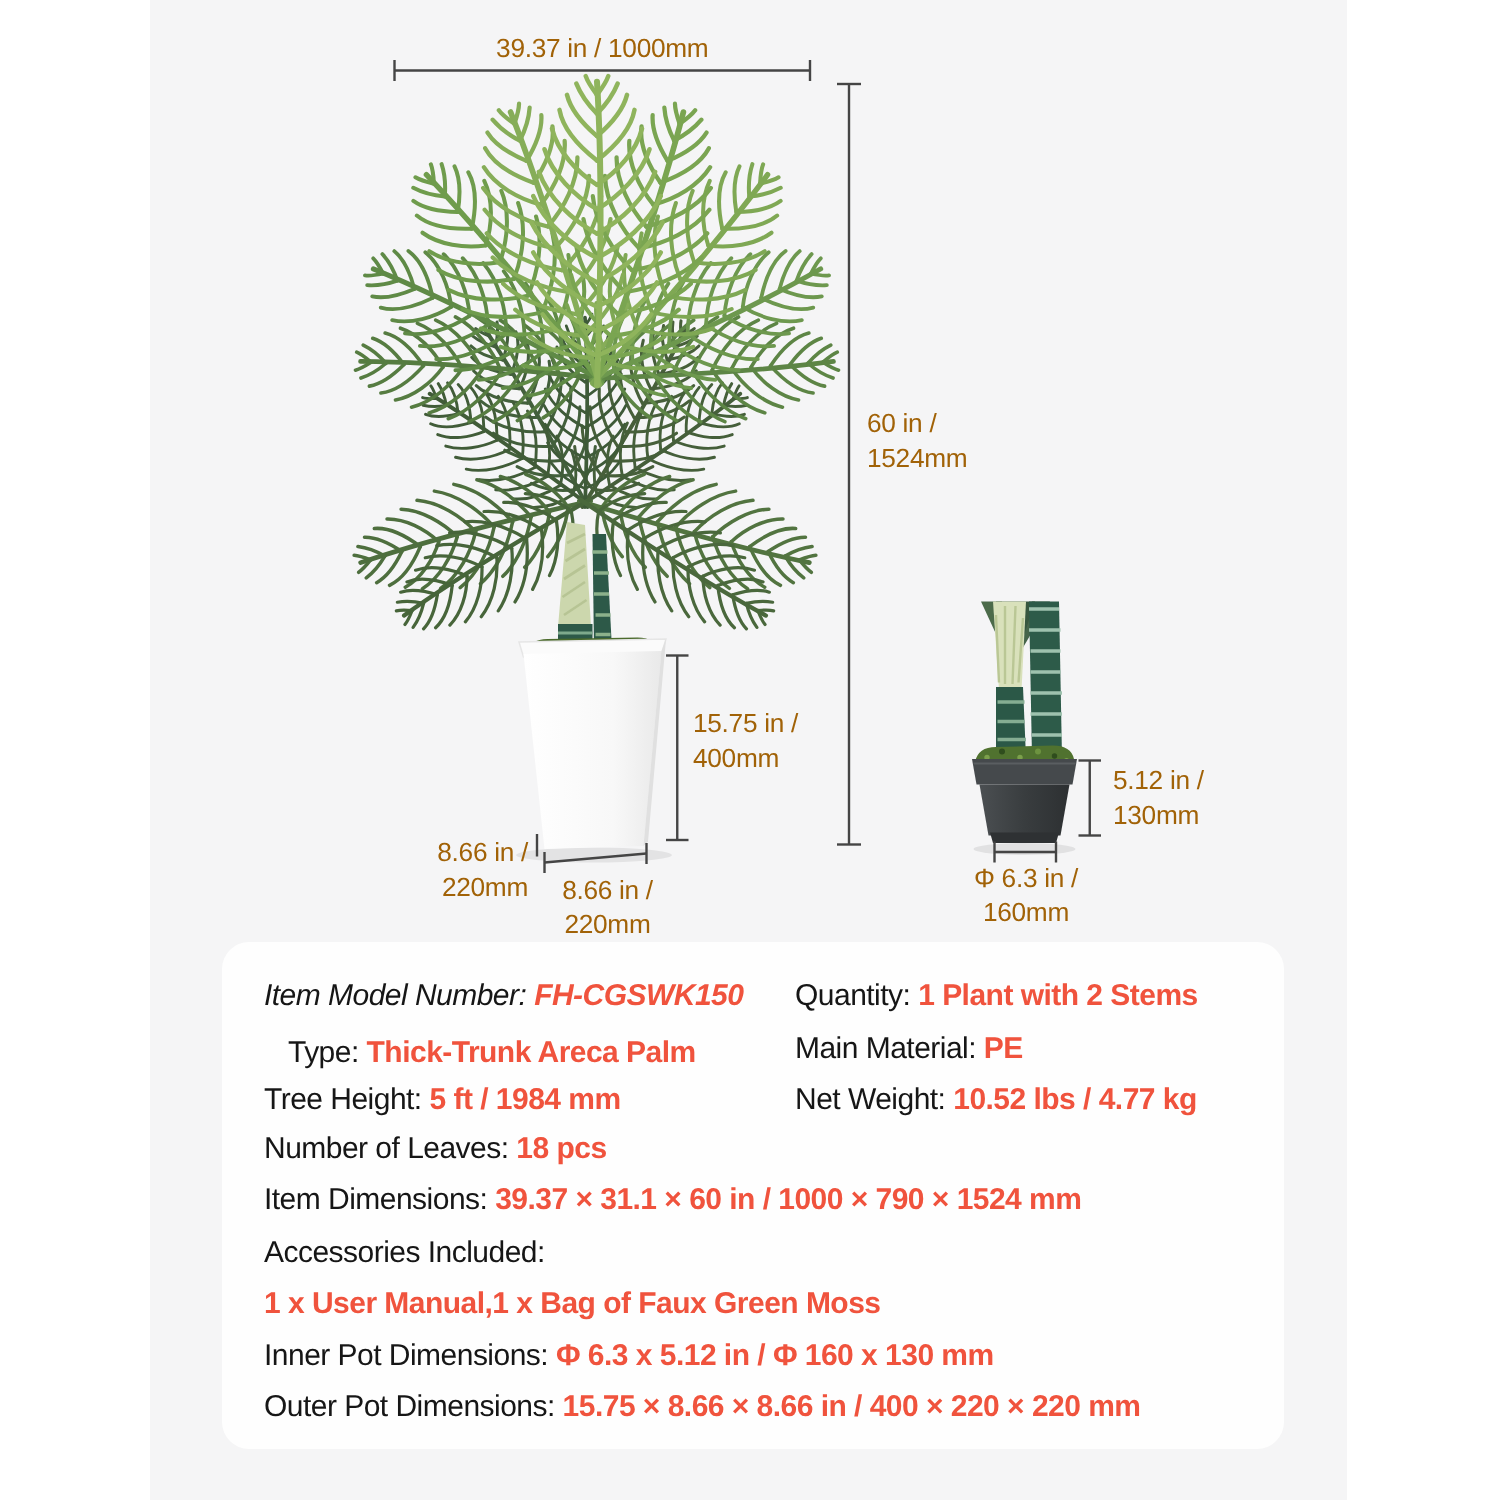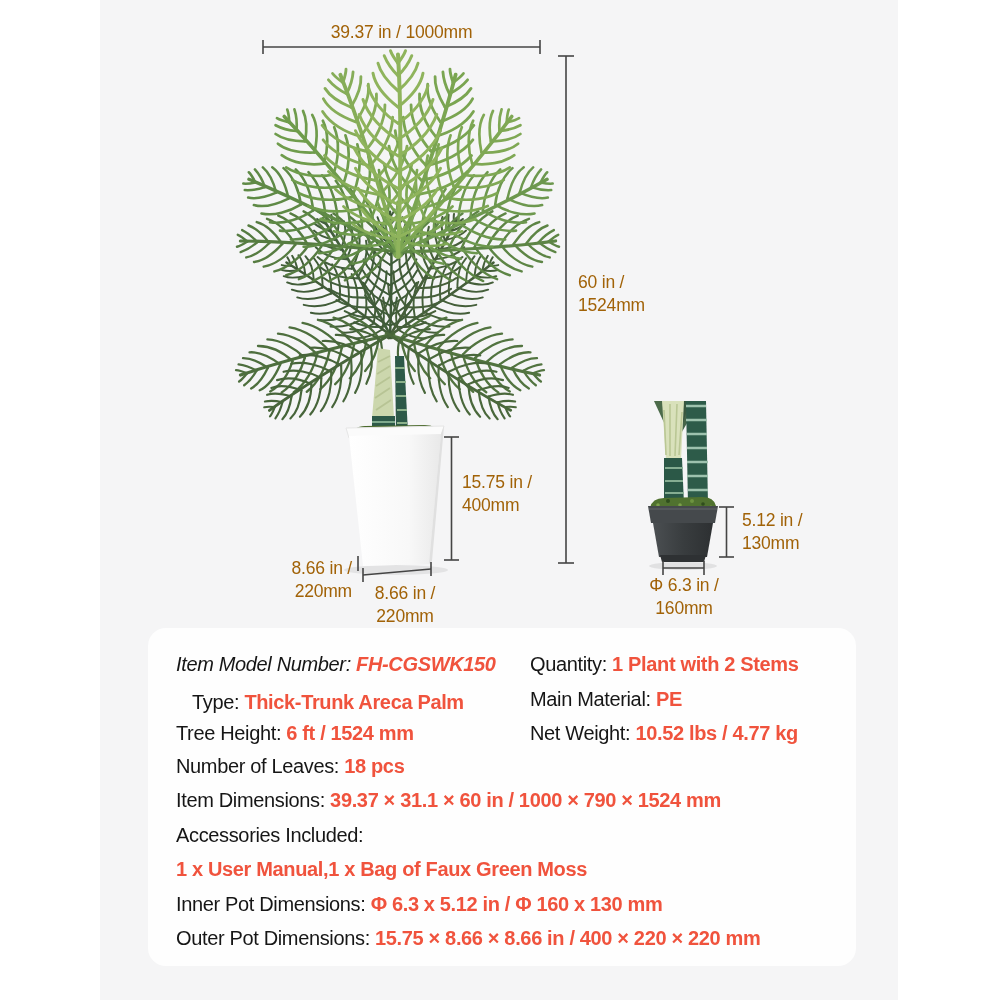--- a/index.html
+++ b/index.html
@@ -203,21 +203,21 @@
     <div class="spec-row" style="left:382px;top:24px;">
       <span class="spec-label">Quantity: </span><span class="spec-value">1 Plant with 2 Stems</span>
     </div>
     <div class="spec-row" style="left:28px;top:62px;margin-left:16px;">
       <span class="spec-label">Type: </span><span class="spec-value">Thick-Trunk Areca Palm</span>
     </div>
     <div class="spec-row" style="left:382px;top:59px;">
       <span class="spec-label">Main Material: </span><span class="spec-value">PE</span>
     </div>
     <div class="spec-row" style="left:28px;top:93px;">
-      <span class="spec-label">Tree Height: </span><span class="spec-value">6 ft / 1524 mm</span>
+      <span class="spec-label">Tree Height: </span><span class="spec-value">5 ft / 1984 mm</span>
     </div>
     <div class="spec-row" style="left:382px;top:93px;">
       <span class="spec-label">Net Weight: </span><span class="spec-value">10.52 lbs / 4.77 kg</span>
     </div>
     <div class="spec-row" style="left:28px;top:126px;">
       <span class="spec-label">Number of Leaves: </span><span class="spec-value">18 pcs</span>
     </div>
     <div class="spec-row" style="left:28px;top:160px;">
       <span class="spec-label">Item Dimensions: </span><span class="spec-value">39.37 × 31.1 × 60 in / 1000 × 790 × 1524 mm</span>
     </div>

